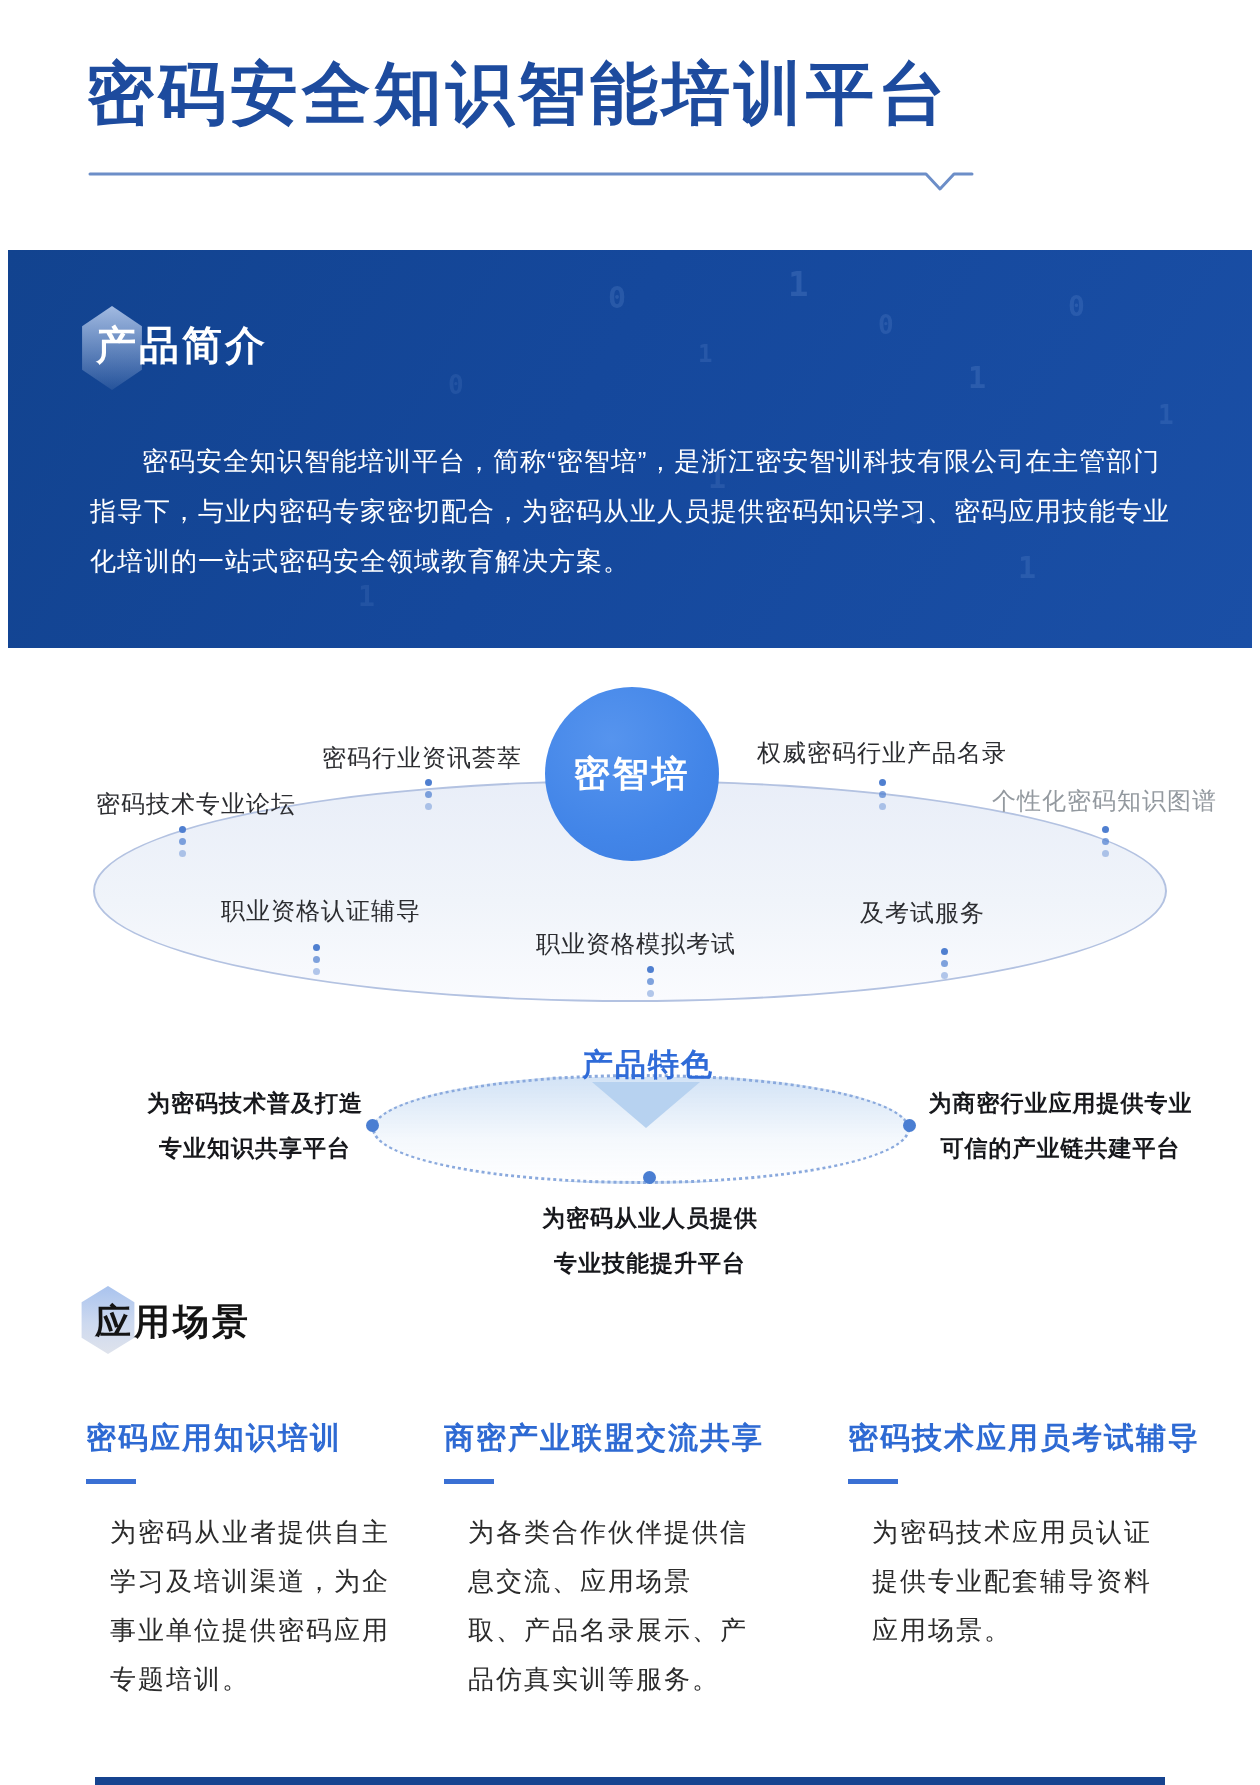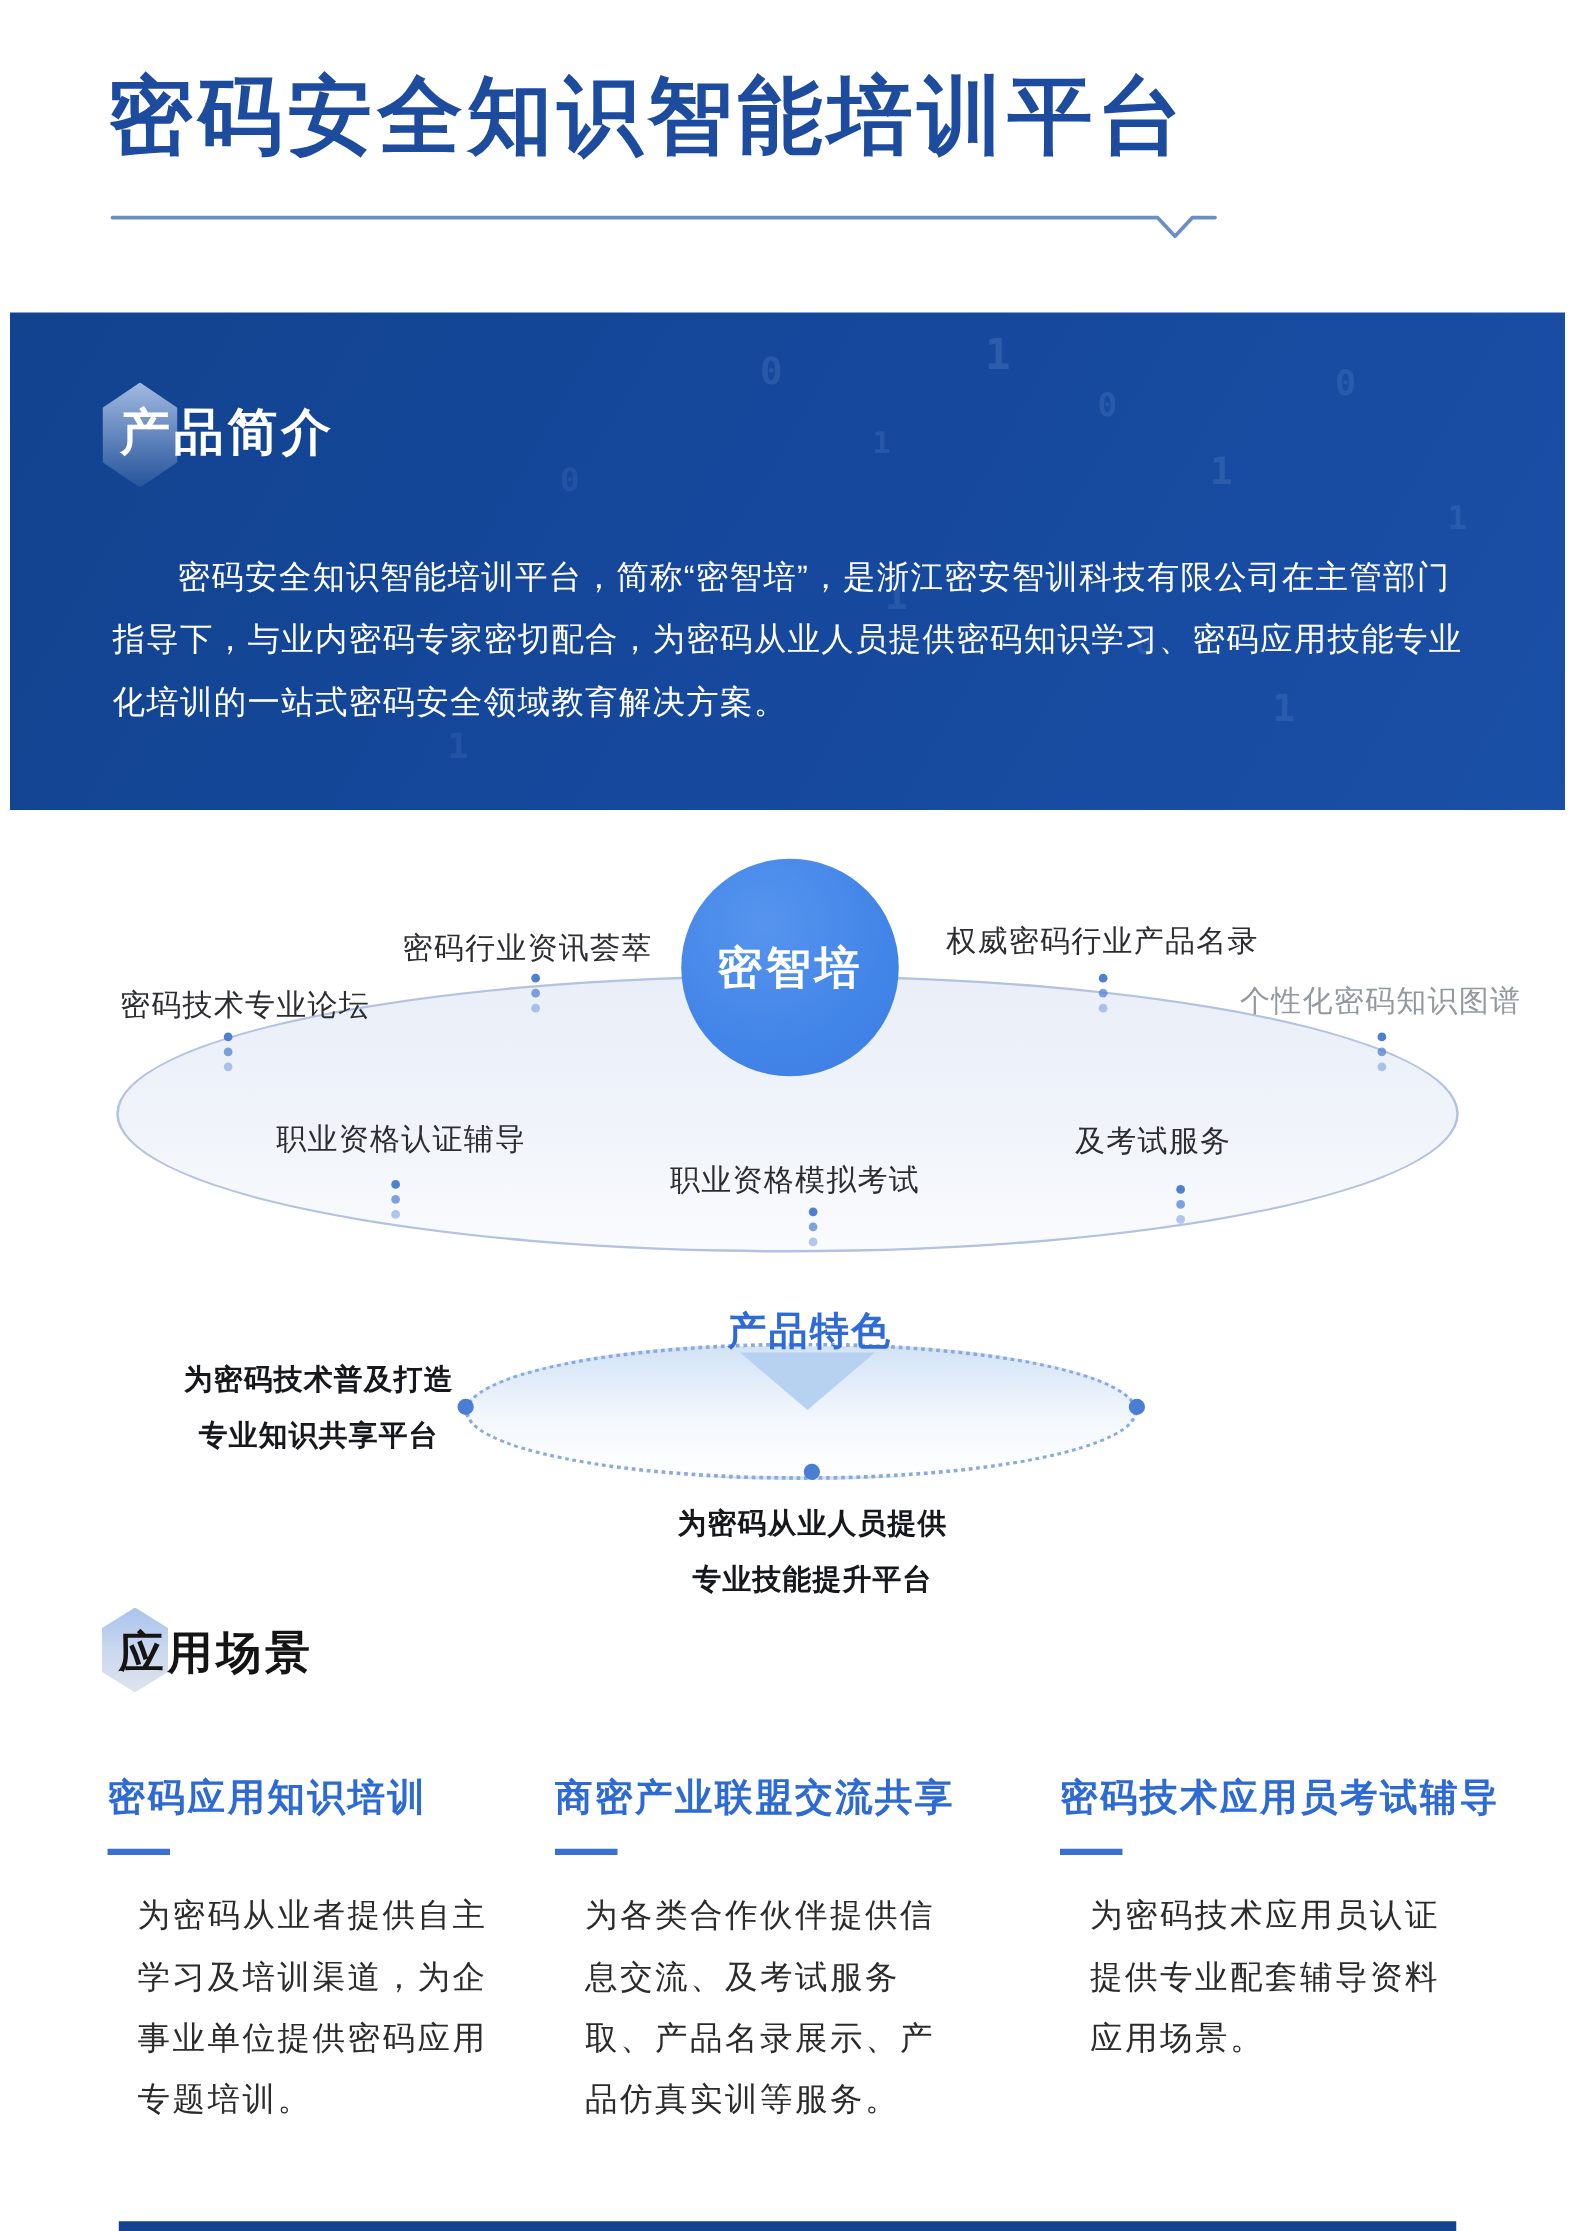--- a/index.html
+++ b/index.html
@@ -207,20 +207,24 @@
   <div class="features-triangle"></div>
   <div class="features-ellipse"></div>
   <div class="feat-dot" style="left:366px;top:1119px;"></div>
   <div class="feat-dot" style="left:903px;top:1119px;"></div>
   <div class="feat-dot" style="left:643px;top:1171px;"></div>
 
   <div class="feature-label" style="left:120px;top:1081px;width:270px;">
     <div>为密码技术普及打造</div>
     <div>专业知识共享平台</div>
   </div>
+  <div class="feature-label" style="left:918px;top:1081px;width:285px;">
+    <div>为商密行业应用提供专业</div>
+    <div>可信的产业链共建平台</div>
+  </div>
   <div class="feature-label" style="left:515px;top:1196px;width:270px;">
     <div>为密码从业人员提供</div>
     <div>专业技能提升平台</div>
   </div>
 
   <div class="hex-badge hex-scenario"></div>
   <div class="scenarios-heading">应用场景</div>
 
   <div class="scol" style="left:86px;">
     <div class="col-title">密码应用知识培训</div>
@@ -231,21 +235,21 @@
       <div>事业单位提供密码应用</div>
       <div>专题培训。</div>
     </div>
   </div>
 
   <div class="scol" style="left:444px;">
     <div class="col-title">商密产业联盟交流共享</div>
     <div class="col-rule"></div>
     <div class="col-body">
       <div>为各类合作伙伴提供信</div>
-      <div>息交流、及考试服务</div>
+      <div>息交流、应用场景</div>
       <div>取、产品名录展示、产</div>
       <div>品仿真实训等服务。</div>
     </div>
   </div>
 
   <div class="scol" style="left:848px;">
     <div class="col-title">密码技术应用员考试辅导</div>
     <div class="col-rule"></div>
     <div class="col-body">
       <div>为密码技术应用员认证</div>

